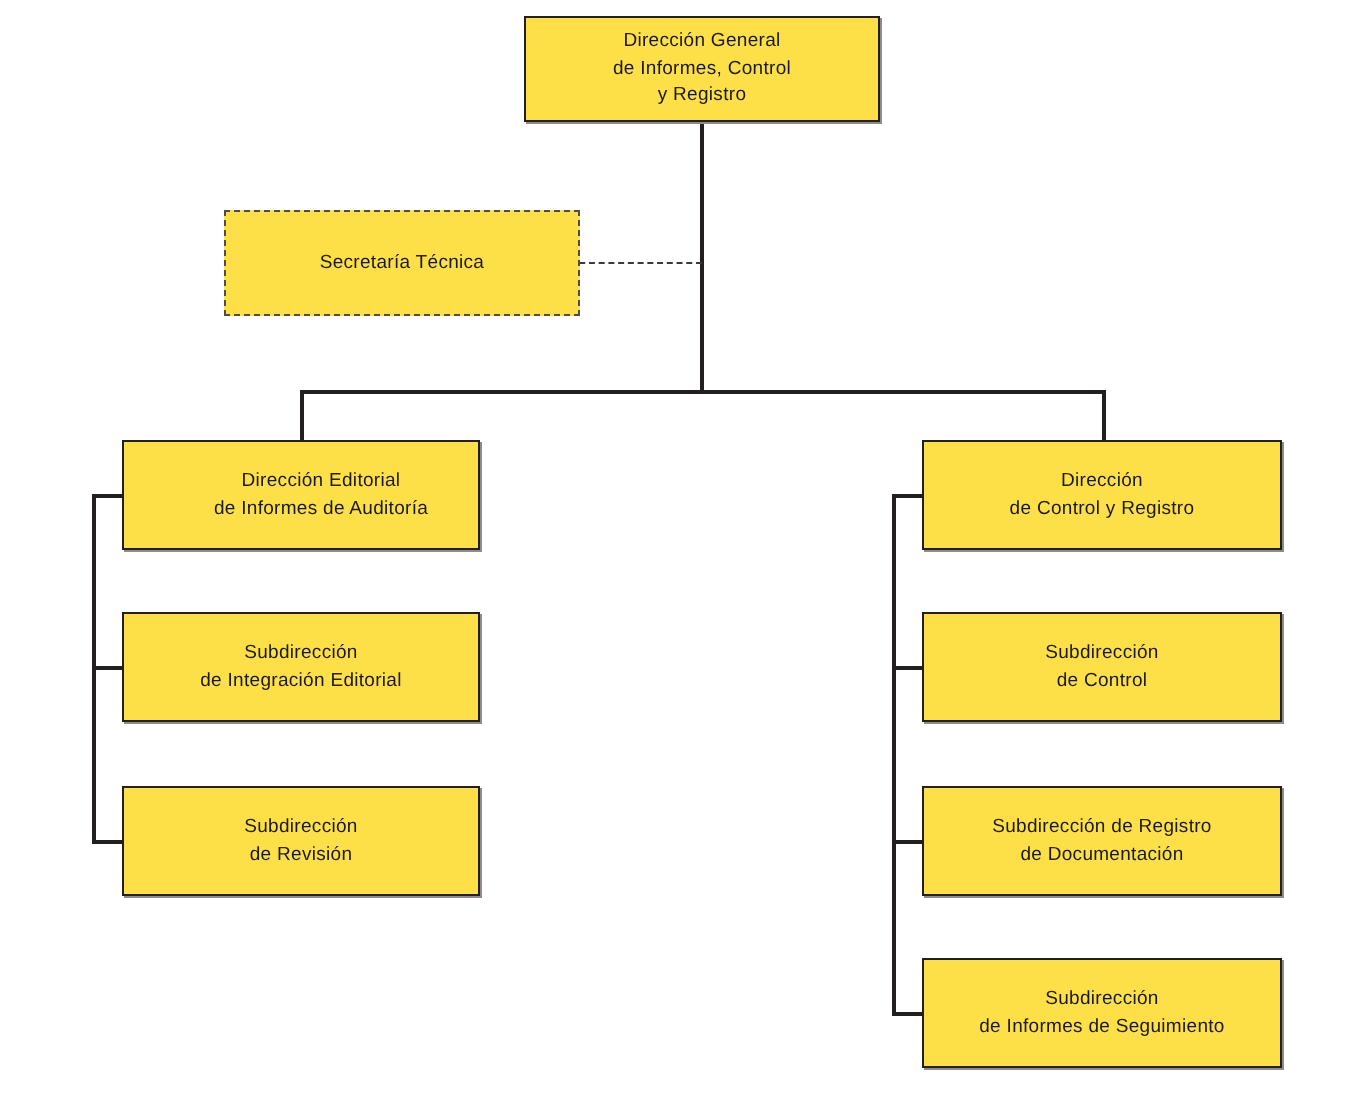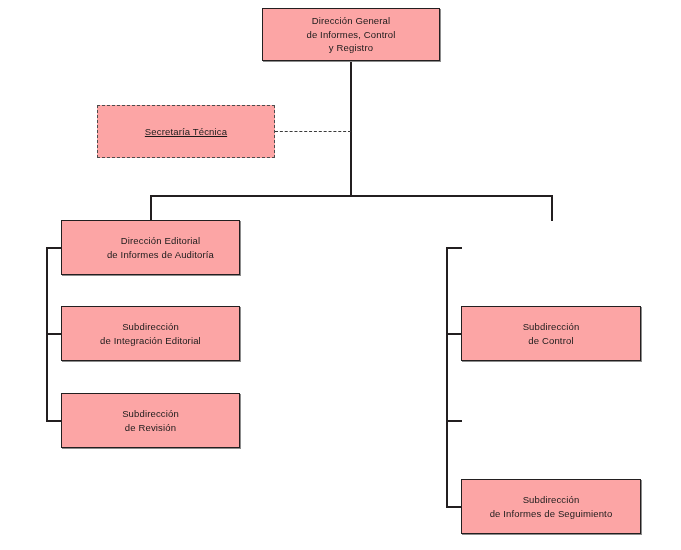--- a/index.html
+++ b/index.html
@@ -14,21 +14,21 @@
   #org-chart {
     position: relative;
     width: 681px;
     height: 550px;
     background: #ffffff;
     overflow: hidden;
   }
   .node {
     position: absolute;
     box-sizing: border-box;
-    background: #fca5a5;
+    background: #fde047;
     border: 1px solid #231f20;
     display: flex;
     align-items: center;
     justify-content: center;
     text-align: center;
     font-size: 9.5px;
     line-height: 1.45;
     color: #1a1a1a;
     letter-spacing: 0.15px;
     z-index: 3;
@@ -64,21 +64,21 @@
 <div id="org-chart">
 
   <div class="node" style="left:262px; top:8px; width:178px; height:53px;">
     <span class="label">Dirección General
 de Informes, Control
 y Registro</span>
   </div>
 
   <div class="conn v" style="left:350px; top:61px; height:135px;"></div>
 
-  <div class="node dashed" style="left:97px; top:105px; width:178px; height:53px;text-decoration:underline;">
+  <div class="node dashed" style="left:112px; top:105px; width:178px; height:53px;">
     <span class="label">Secretaría Técnica</span>
   </div>
 
   <div class="conn dashline" style="left:275px; top:131px; width:76px;"></div>
 
   <div class="conn h" style="left:150px; top:195px; width:403px;"></div>
   <div class="conn v" style="left:150px; top:195px; height:26px;"></div>
   <div class="conn v" style="left:551px; top:195px; height:26px;"></div>
 
   <div class="node" style="left:61px; top:220px; width:179px; height:55px;padding-left:20px;">
@@ -94,30 +94,38 @@
 de Integración Editorial</span>
   </div>
   <div class="conn h" style="left:46px; top:333px; width:16px;"></div>
 
   <div class="node" style="left:61px; top:393px; width:179px; height:55px;">
     <span class="label">Subdirección
 de Revisión</span>
   </div>
   <div class="conn h" style="left:46px; top:420px; width:16px;"></div>
 
+  <div class="node" style="left:461px; top:220px; width:180px; height:55px;">
+    <span class="label">Dirección
+de Control y Registro</span>
+  </div>
 
   <div class="conn bracket" style="left:446px; top:247px; height:259px;"></div>
   <div class="conn h" style="left:446px; top:247px; width:16px;"></div>
 
   <div class="node" style="left:461px; top:306px; width:180px; height:55px;">
     <span class="label">Subdirección
 de Control</span>
   </div>
   <div class="conn h" style="left:446px; top:333px; width:16px;"></div>
 
+  <div class="node" style="left:461px; top:393px; width:180px; height:55px;">
+    <span class="label">Subdirección de Registro
+de Documentación</span>
+  </div>
   <div class="conn h" style="left:446px; top:420px; width:16px;"></div>
 
   <div class="node" style="left:461px; top:479px; width:180px; height:55px;">
     <span class="label">Subdirección
 de Informes de Seguimiento</span>
   </div>
   <div class="conn h" style="left:446px; top:506px; width:16px;"></div>
 
 </div>
 

